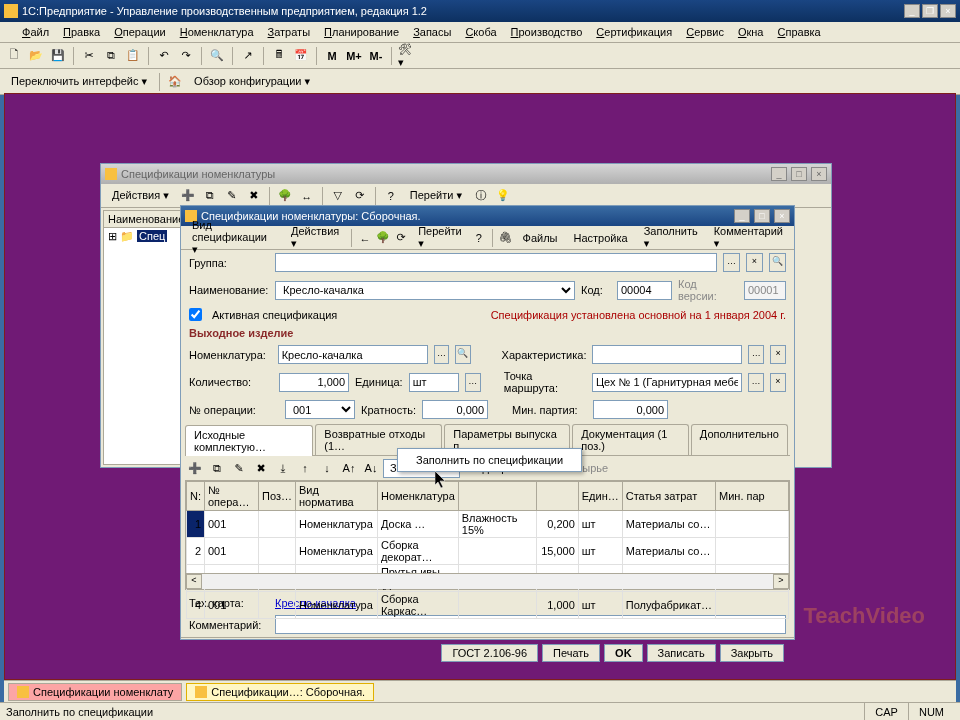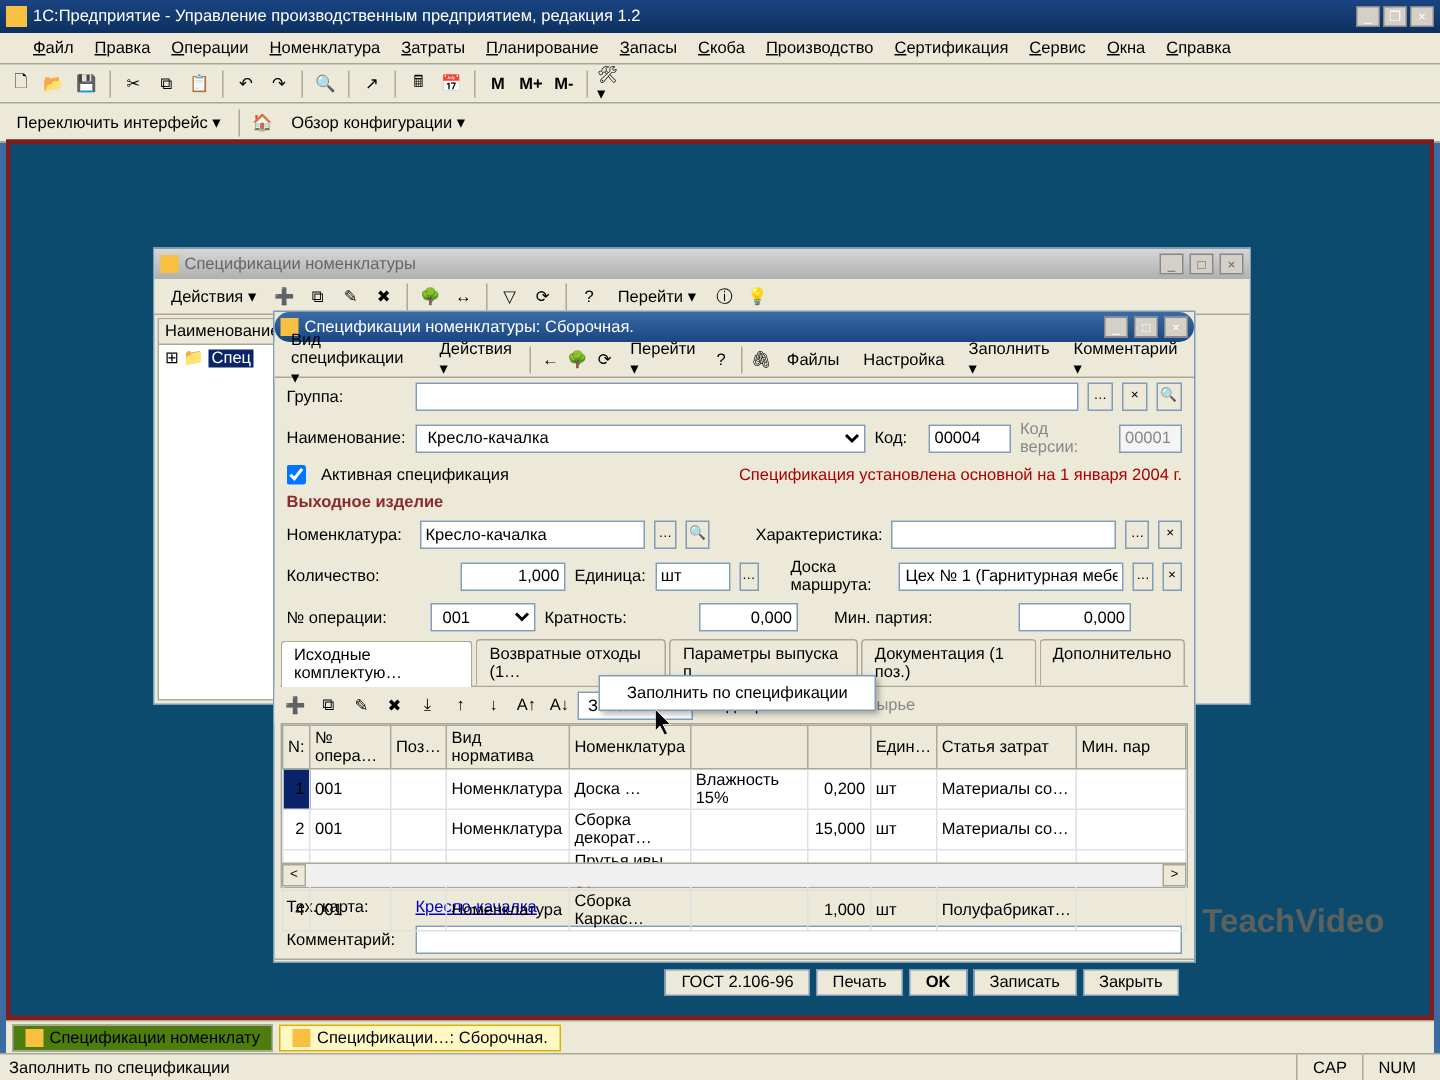--- a/index.html
+++ b/index.html
@@ -41,38 +41,38 @@
   align-items: center;
   gap: 2px;
   height: 26px;
 }
 .tbtn { width: 20px; height: 20px; border: 1px solid transparent; display: inline-flex; align-items: center; justify-content: center; }
 .tbtn-text { padding: 2px 6px; border: 1px solid transparent; font-size: 11px; }
 .sep { width: 1px; height: 18px; background: #aca899; margin: 0 3px; }
 .mdi-area {
   position: absolute;
   top: 93px; left: 4px; right: 4px; bottom: 40px;
-  background: #0c4a6e;
-  border: 3px solid #7f1d1d;
+  background: #701a75;
+  border: 1px solid #7f1d1d;
 }
 .child-window {
   position: absolute;
   background: #ece9d8;
   border: 1px solid #7f9db9;
 }
 .child-title {
   height: 20px;
   display: flex;
   align-items: center;
   padding: 0 4px;
   font-size: 11px;
   gap: 4px;
 }
 .inactive-title { background: linear-gradient(#d6d6d6, #b0b0b0); color: #666; }
-.active-title { background: linear-gradient(#3a6ca3, #1a4582); color: #fff; border-radius: 10px; }
+.active-title { background: linear-gradient(#3a6ca3, #1a4582); color: #fff; }
 .child-title .spacer { flex: 1; }
 .tbtn-close { width: 16px; height: 14px; background: #d4d0c8; border: 1px solid #888; font-size: 9px; text-align: center; line-height: 12px; }
 .form-row { display: flex; align-items: center; padding: 3px 8px; gap: 6px; }
 .lbl { width: 80px; color: #000; }
 .lbl-md { width: 90px; }
 input.fld, select.fld {
   border: 1px solid #7f9db9;
   height: 19px;
   padding: 1px 3px;
   font-family: inherit;
@@ -83,21 +83,21 @@
 .section-title { padding: 3px 8px; color: #8a2a2a; font-weight: bold; }
 .tabs { display: flex; border-bottom: 1px solid #aca899; margin: 2px 4px 0 4px; }
 .tab { padding: 3px 8px; border: 1px solid #aca899; border-bottom: none; margin-right: 2px; background: #ece9d8; font-size: 11px; border-radius: 3px 3px 0 0; }
 .tab.active { background: #fff; position: relative; top: 1px; }
 .grid-toolbar { display: flex; align-items: center; gap: 2px; padding: 2px 4px; background: #ece9d8; }
 .grid-wrap { margin: 0 4px; border: 1px solid #aca899; background: #fff; height: 110px; position: relative; }
 table.grid { width: 100%; border-collapse: collapse; font-size: 11px; }
 .grid th { background: #ece9d8; border: 1px solid #aca899; padding: 2px 3px; font-weight: normal; text-align: left; }
 .grid td { border: 1px solid #e0e0e0; padding: 1px 3px; height: 16px; }
 .grid tr.selected td:first-child { background: #0a246a; }
-.num-cell { text-align: right; margin-left: 42px; }
+.num-cell { text-align: right; }
 .scroll-h { position: absolute; bottom: 0; left: 0; right: 0; height: 16px; background: #ece9d8; border-top: 1px solid #aca899; display: flex; }
 .scroll-btn { width: 16px; height: 15px; background: #ece9d8; border: 1px solid #aca899; text-align: center; font-size: 9px; }
 .scroll-track { flex: 1; background: #f0f0f0; }
 .dropdown-menu {
   position: absolute;
   background: #fff;
   border: 1px solid #7f9db9;
   box-shadow: 2px 2px 4px rgba(0,0,0,0.3);
   padding: 2px;
   z-index: 100;
@@ -110,21 +110,21 @@
   position: absolute;
   bottom: 18px; left: 4px; right: 4px;
   height: 22px;
   background: #ece9d8;
   border-top: 1px solid #aca899;
   display: flex;
   align-items: center;
   padding: 0 4px;
   gap: 4px;
 }
-.task-btn { padding: 2px 8px; border: 1px solid #aca899; background: #4d7c0f; font-size: 11px; display: flex; align-items: center; gap: 4px; }
+.task-btn { padding: 2px 8px; border: 1px solid #aca899; background: #fca5a5; font-size: 11px; display: flex; align-items: center; gap: 4px; }
 .task-btn.active { background: #fff7c4; border: 1px solid #e0b000; }
 .statusbar {
   position: absolute;
   bottom: 0; left: 0; right: 0;
   height: 18px;
   background: #ece9d8;
   border-top: 1px solid #aca899;
   display: flex;
   align-items: center;
   padding: 0 6px;
@@ -311,21 +311,21 @@
       <span class="fld-btn">×</span>
     </div>
 
     <div class="form-row">
       <span class="lbl-md">Количество:</span>
       <input class="fld num-cell" style="width: 70px;" value="1,000">
       <span style="width:50px">Единица:</span>
       <input class="fld" style="width: 50px;" value="шт">
       <span class="fld-btn">…</span>
       <span style="width:12px"></span>
-      <span style="width:88px">Доска маршрута:</span>
+      <span style="width:88px">Точка маршрута:</span>
       <input class="fld" style="flex: 1 1 0%;" value="Цех № 1 (Гарнитурная мебель)">
       <span class="fld-btn">…</span>
       <span class="fld-btn">×</span>
     </div>
 
     <div class="form-row">
       <span class="lbl-md">№ операции:</span>
       <select class="fld" style="width:70px"><option>001</option></select>
       <span style="width:55px">Кратность:</span>
       <input class="fld num-cell" style="width: 66px;" value="0,000">

